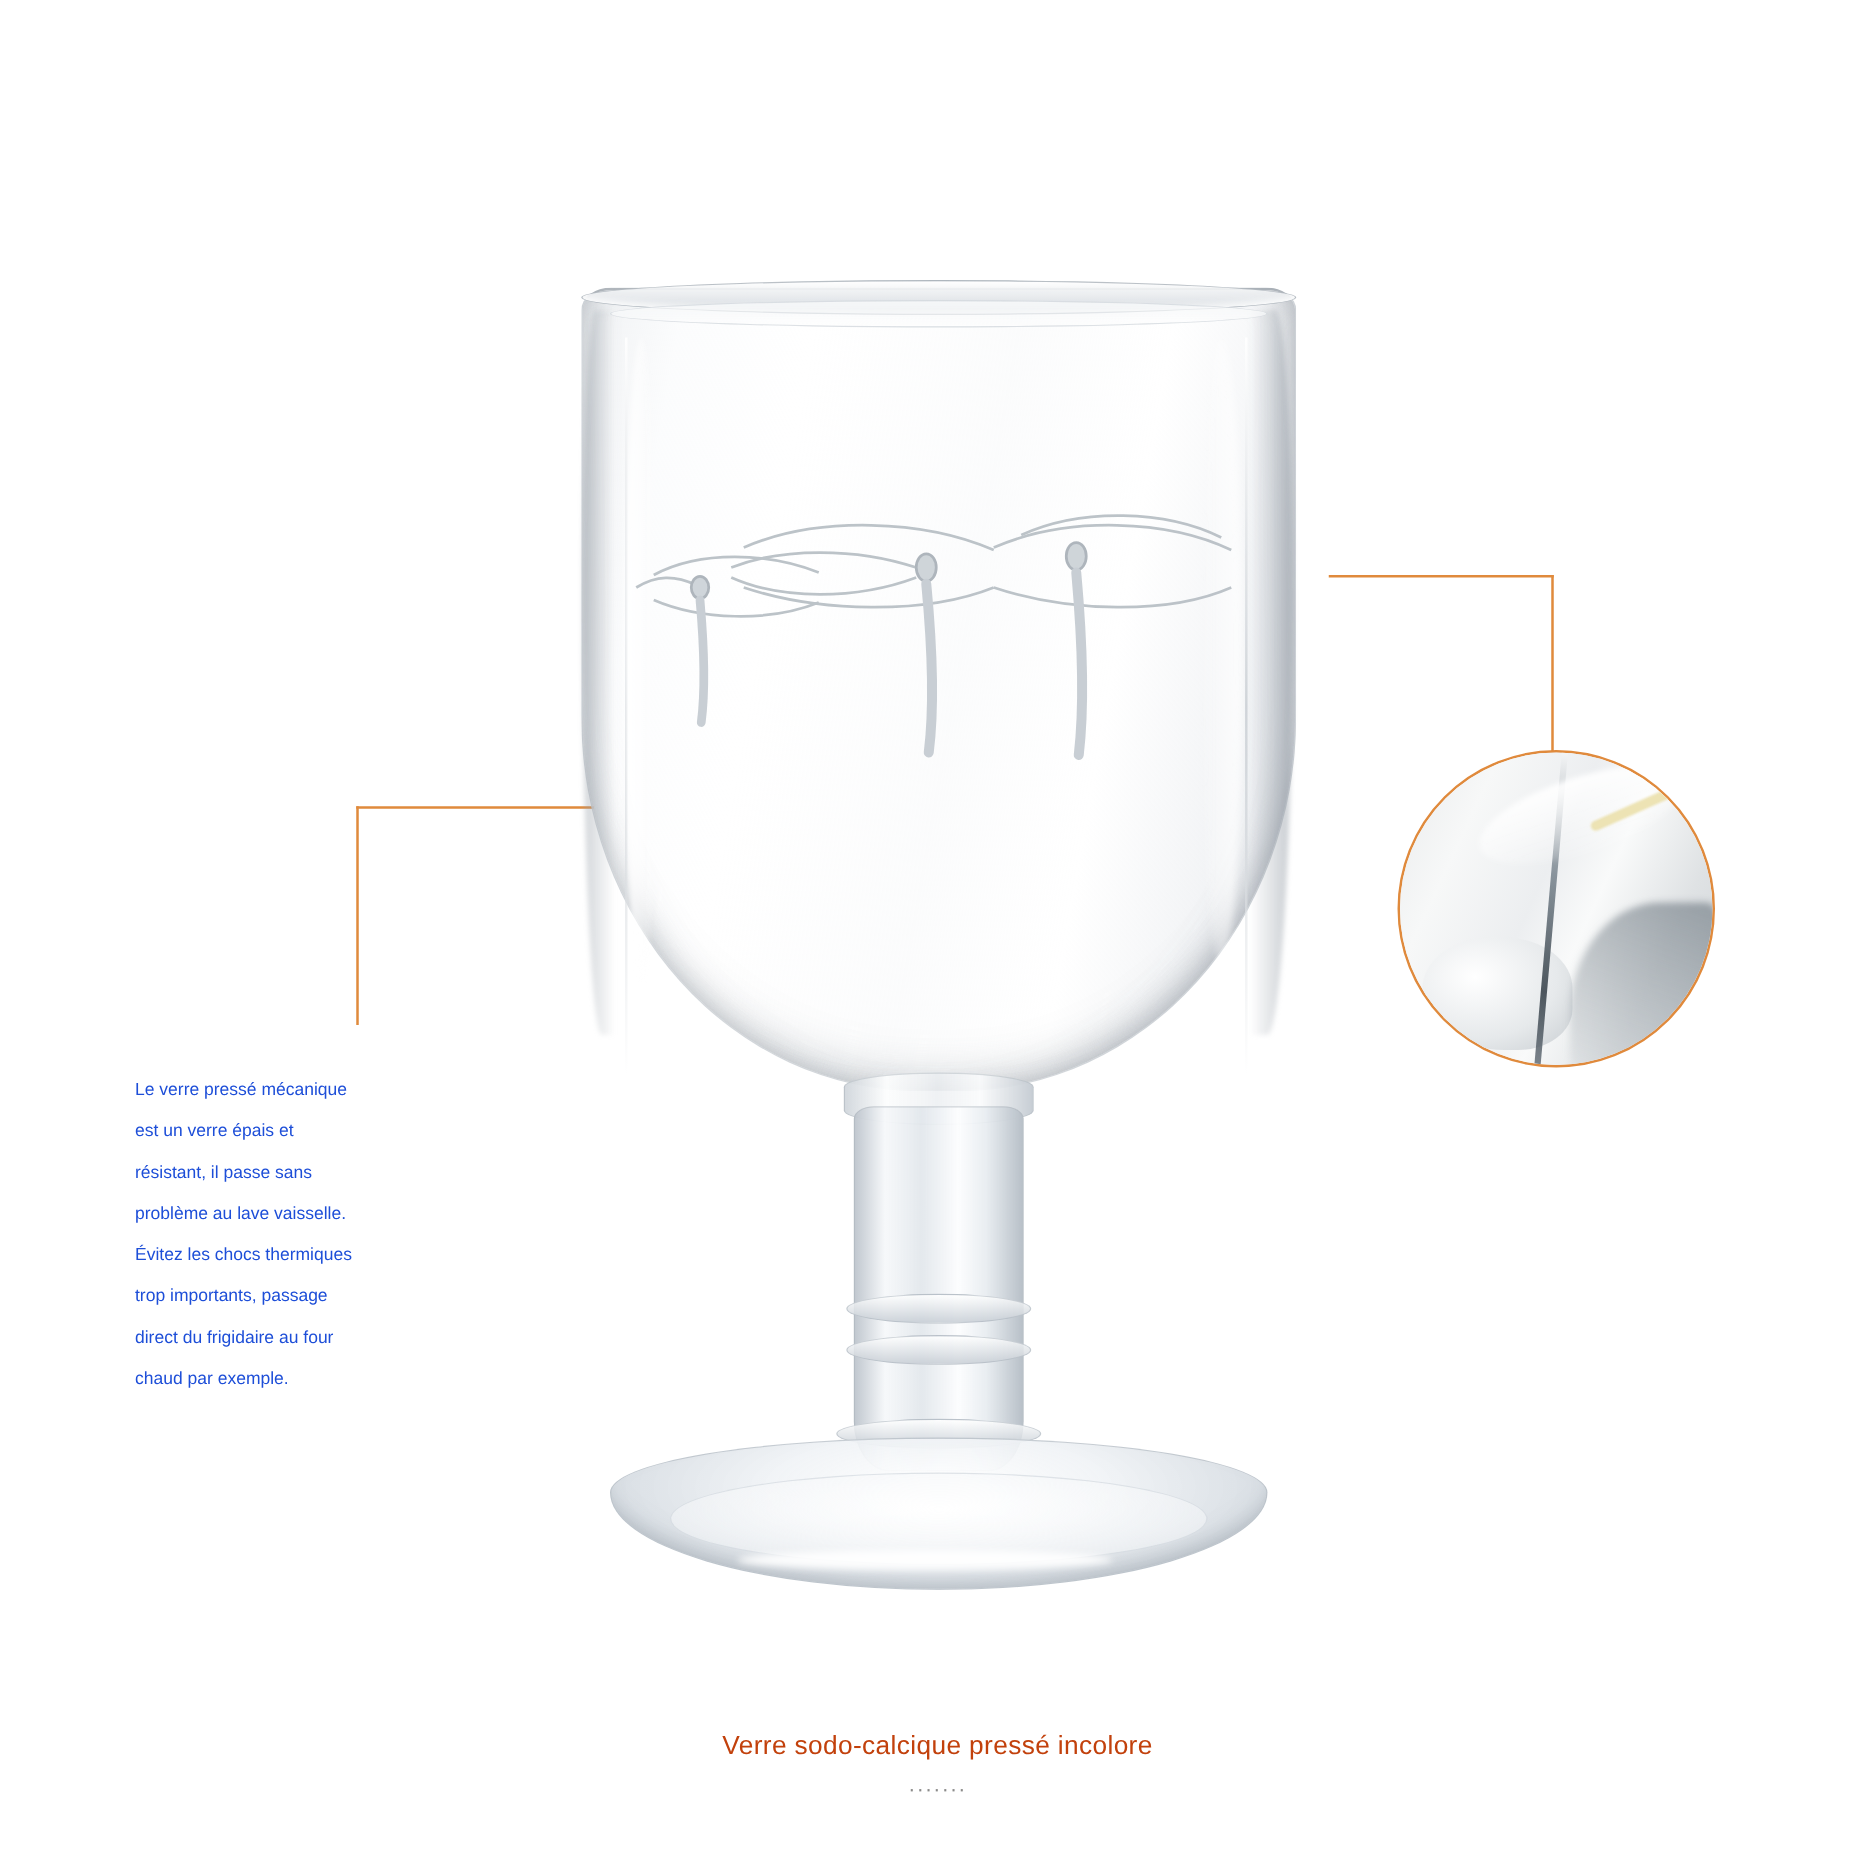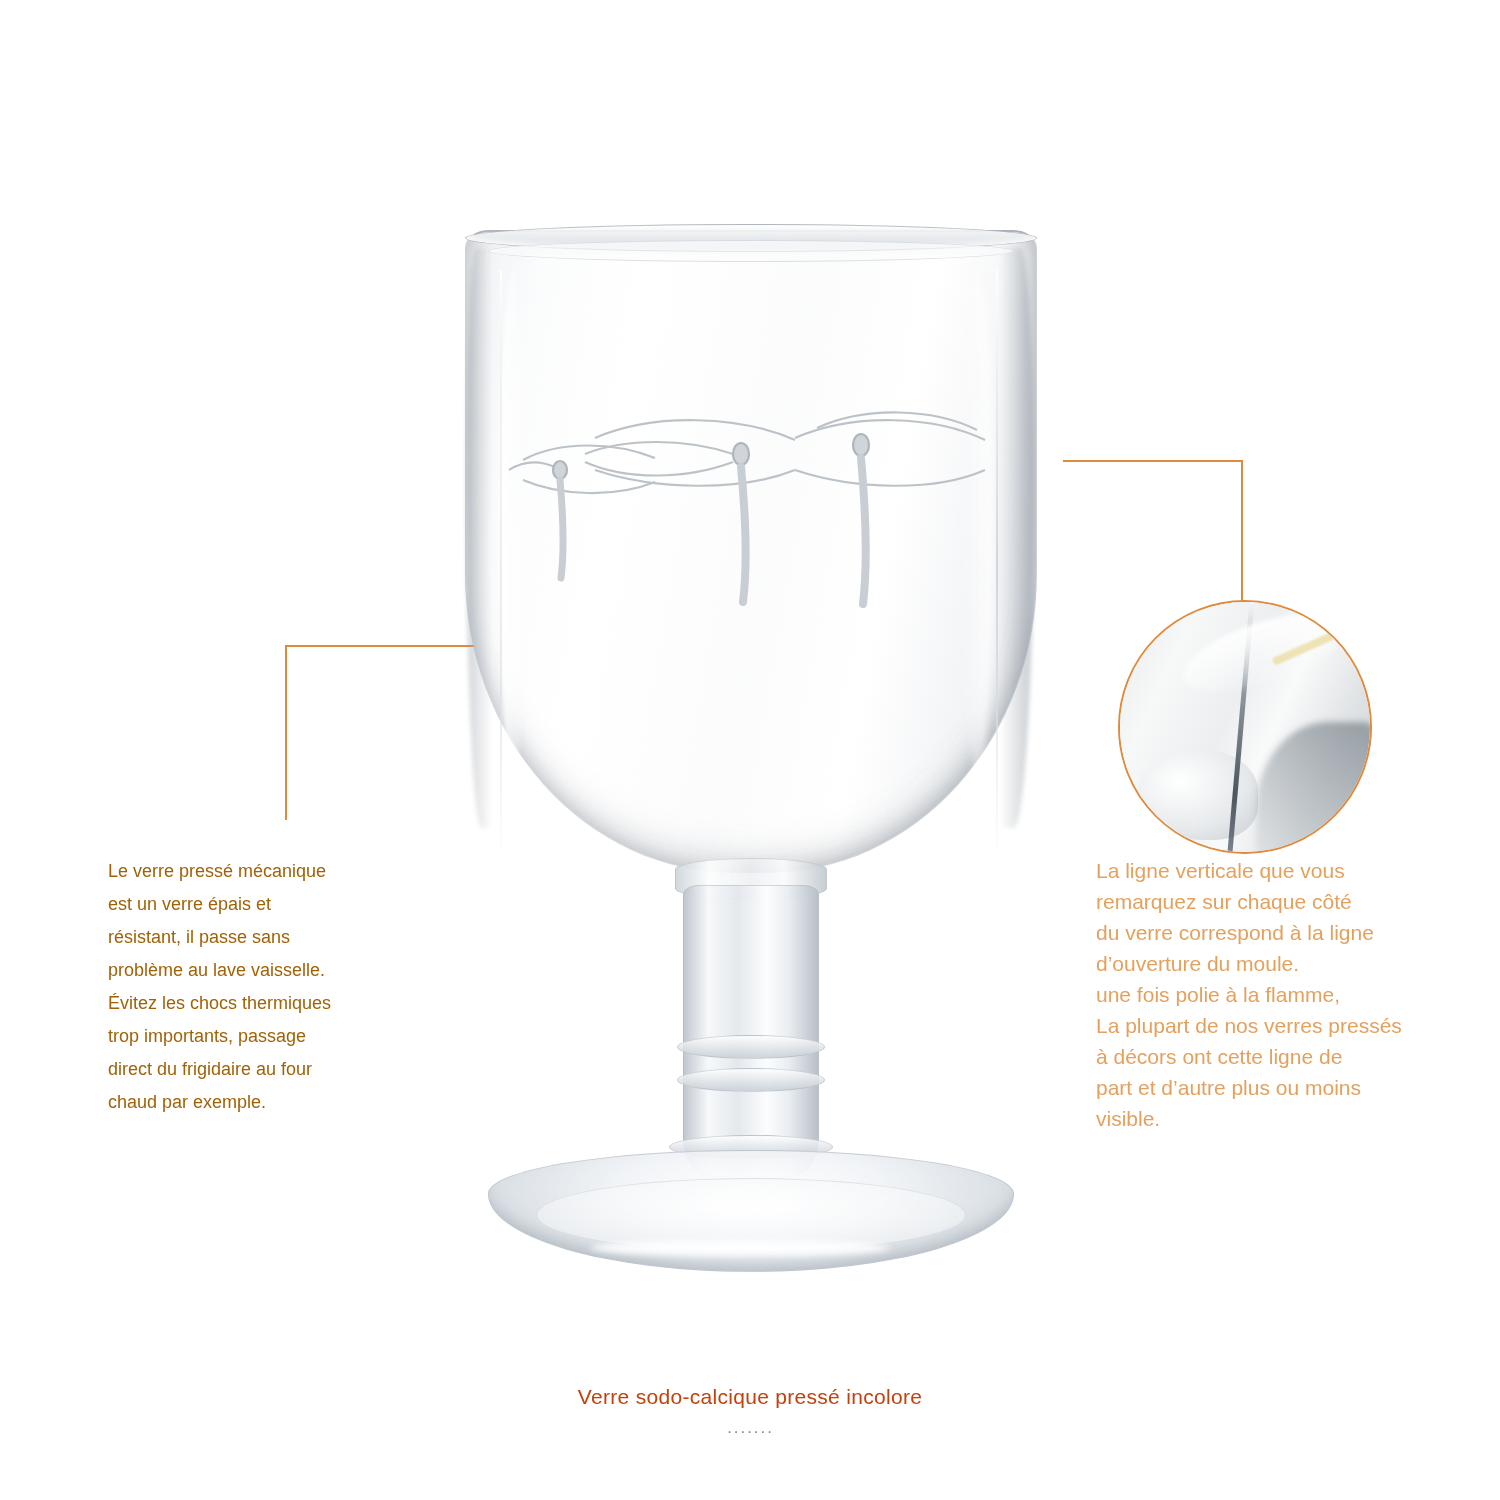--- a/index.html
+++ b/index.html
@@ -291,22 +291,22 @@
     background: rgba(236,226,176,0.95);
     filter: blur(1px);
   }
 
   
   .caption-left {
     position: absolute;
     left: 108px;
     top: 855px;
     width: 330px;
-    color: #a16207;
-    font-size: 18px;
+    color: #1d4ed8;
+    font-size: 14px;
     line-height: 33px;
     white-space: pre-line;
   }
   .caption-right {
     position: absolute;
     left: 1096px;
     top: 855px;
     width: 340px;
     color: #e4a15e;
     font-size: 21px;
@@ -397,26 +397,17 @@
   </div>
 
   <div class="caption-left">Le verre pressé mécanique
 est un verre épais et
 résistant, il passe sans
 problème au lave vaisselle.
 Évitez les chocs thermiques
 trop importants, passage
 direct  du frigidaire au four
 chaud par exemple.</div>
-  <div class="caption-right">La ligne verticale que vous
-remarquez sur chaque côté
-du verre correspond à la ligne
-d’ouverture du moule.
-une fois polie à la flamme,
-La plupart de nos verres pressés
-à décors ont cette ligne de
-part et d’autre plus ou moins
-visible.</div>
 
   <div class="footer-caption">Verre sodo-calcique pressé incolore</div>
   <div class="footer-dots">·······</div>
 
 </div>
 
 </body></html>

